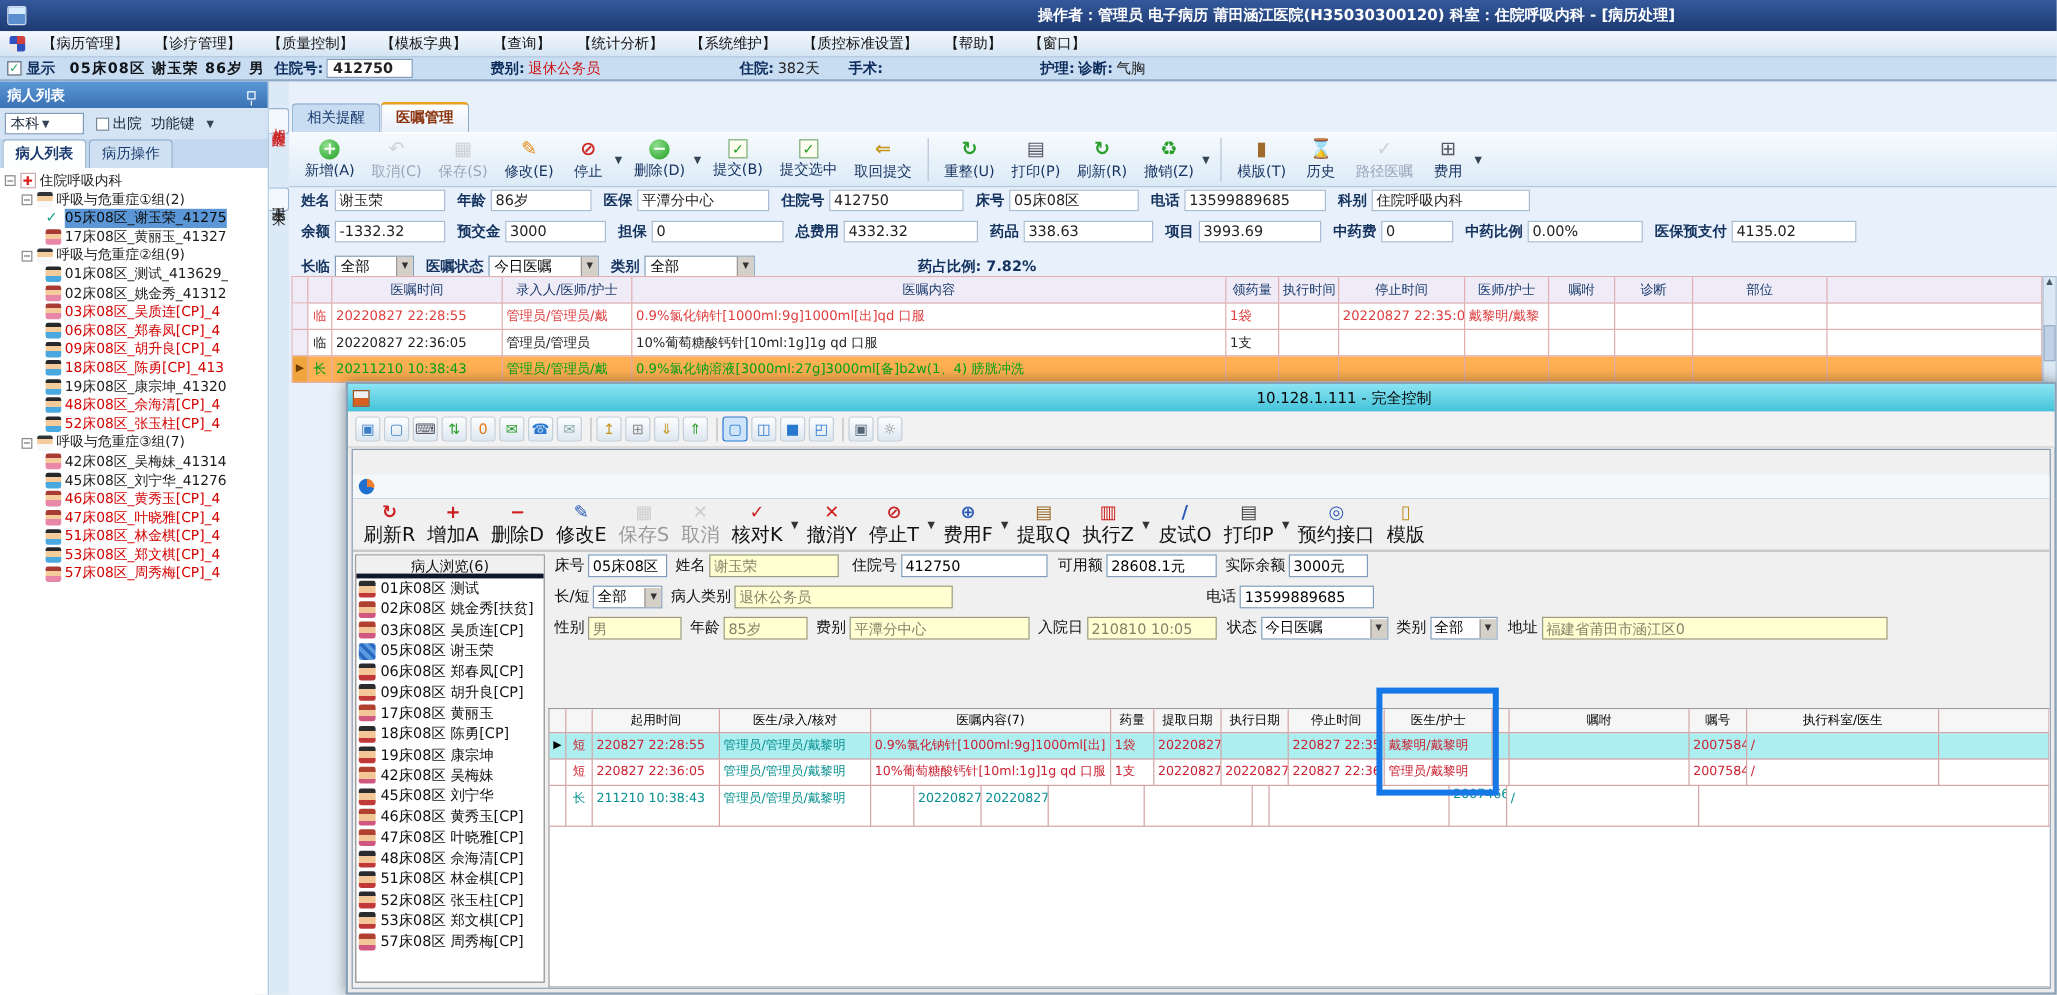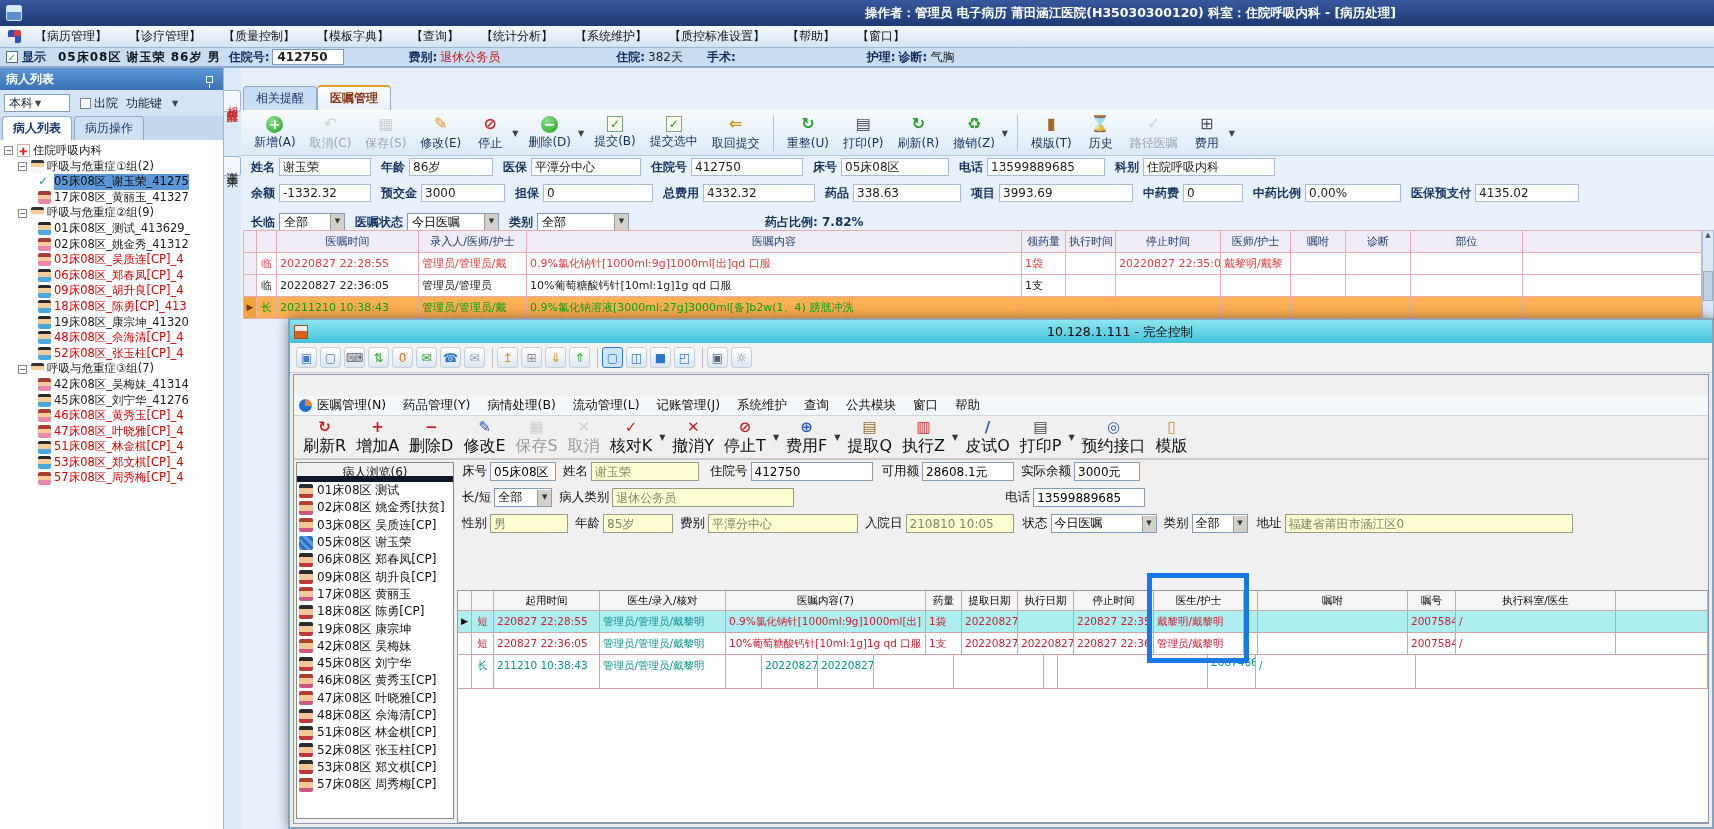--- a/index.html
+++ b/index.html
@@ -167,21 +167,21 @@
   .obtn.dis{color:#9a9a9a}
   .obtn.dis .oic{opacity:.4;filter:grayscale(1)}
   .oic{height:18px;font-size:15px;line-height:18px;font-weight:bold}
   .oc-red{color:#cc2020}.oc-blue{color:#2858b8}.oc-gray{color:#9a9a9a}
   .oc-brown{color:#9a6a28}.oc-dark{color:#444}.oc-gold{color:#c09020}
   .olab{font-size:16px;white-space:nowrap}
   .odd{font-size:8px;color:#333;margin:0 2px;align-self:center}
 
   .o-content{position:absolute;left:0;right:0;top:85px;bottom:0;background:#f0f0f0}
   .o-patients{position:absolute;left:2px;top:2px;width:158px;bottom:4px;background:#fff;border:1px solid #8a8a8a}
-  .o-phead{height:19px;background:#f0f0f0;border-bottom:6px solid #0f172a;text-align:center;line-height:18px;color:#101010}
+  .o-phead{height:19px;background:#f0f0f0;border-bottom:4px solid #0f172a;text-align:center;line-height:18px;color:#101010}
   .oprow{height:17.3px;display:flex;align-items:center;padding-left:2px;white-space:nowrap;font-size:12px;color:#101010}
   .oav{width:14px;height:14px;border-radius:2px;margin-right:4px;flex:none}
   .oav.m{background:linear-gradient(180deg,#2a2c30 0 28%,#f2c696 28% 70%,#c03838 70%)}
   .oav.f{background:linear-gradient(180deg,#b04030 0 32%,#f2c696 32% 70%,#d05880 70%)}
   .oav.sel{background:repeating-linear-gradient(45deg,#5a9ae0 0 3px,#2a6ac0 3px 6px)}
 
   .o-form{position:absolute;left:163px;right:2px;top:0;height:130px}
   .ofrow{position:absolute;left:0;display:flex;align-items:center;white-space:nowrap}
   .ofld{display:inline-flex;align-items:center}
   .oflb{color:#101010;padding:0 3px;font-size:12.5px}
@@ -500,21 +500,21 @@
       <span class="fld">
         <span class="flb">总费用</span>
         <span class="fin" style="width: 112px;">4332.32</span>
       </span>
       <span class="fld">
         <span class="flb">药品</span>
         <span class="fin" style="width: 108px;">338.63</span>
       </span>
       <span class="fld">
         <span class="flb">项目</span>
-        <span class="fin" style="width: 134px;">3993.69</span>
+        <span class="fin" style="width: 102px;">3993.69</span>
       </span>
       <span class="fld">
         <span class="flb">中药费</span>
         <span class="fin" style="width: 60px;">0</span>
       </span>
       <span class="fld">
         <span class="flb">中药比例</span>
         <span class="fin" style="width: 96px;">0.00%</span>
       </span>
       <span class="fld">
@@ -640,32 +640,20 @@
       <span class="ricon" style="color: rgb(40, 120, 208);">■</span>
       <span class="ricon" style="color: rgb(40, 120, 208);">◰</span>
       <span class="osep"></span>
       <span class="ricon" style="color: rgb(85, 102, 119);">▣</span>
       <span class="ricon" style="color: rgb(136, 136, 136);">☼</span>
     </div>
 
   <div class="o-app">
     <div class="o-menubar">
       <span class="slogo"></span>
-      <span style="display:flex">
-          <span class="omi">医嘱管理(N)</span>
-          <span class="omi">药品管理(Y)</span>
-          <span class="omi">病情处理(B)</span>
-          <span class="omi">流动管理(L)</span>
-          <span class="omi">记账管理(J)</span>
-          <span class="omi">系统维护</span>
-          <span class="omi">查询</span>
-          <span class="omi">公共模块</span>
-          <span class="omi">窗口</span>
-          <span class="omi">帮助</span>
-        </span>
     </div>
     <div class="o-toolbar">
         <span class="obtn">
           <span class="oic oc-red">↻</span>
           <span class="olab">刷新R</span>
         </span>
         <span class="obtn">
           <span class="oic oc-red">+</span>
           <span class="olab">增加A</span>
         </span>

